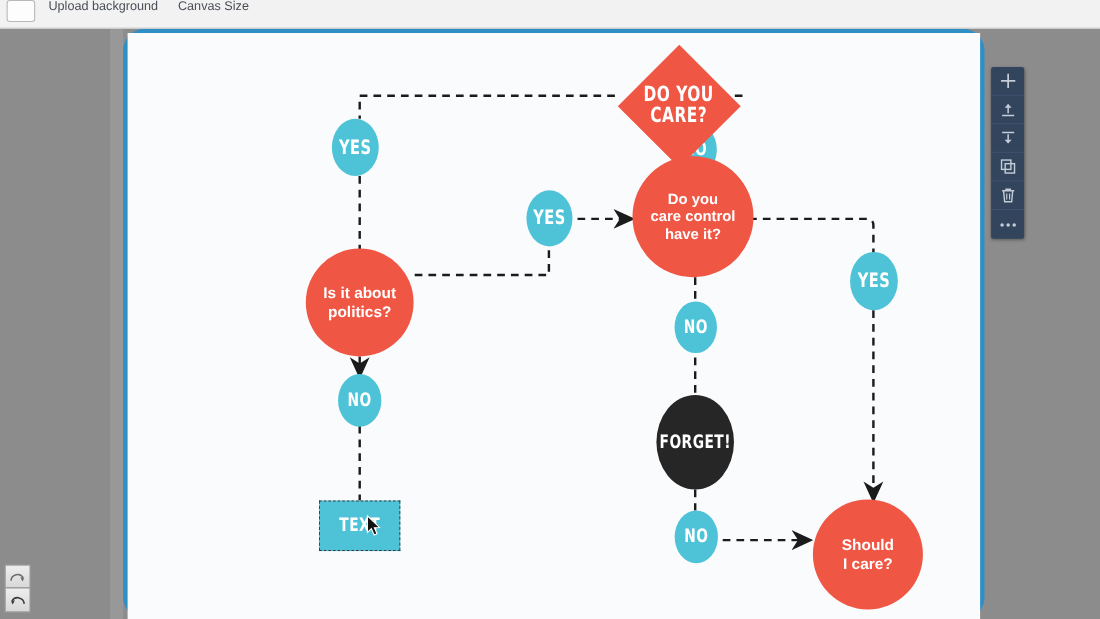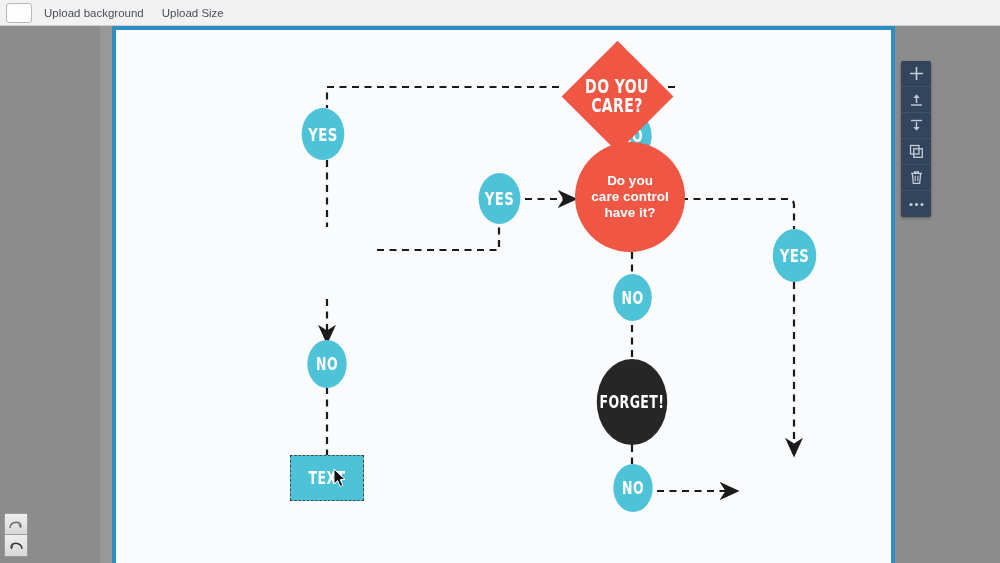--- a/index.html
+++ b/index.html
@@ -9,21 +9,21 @@
     font-family: "Liberation Sans", sans-serif;
     background: #8c8c8c;
   }
 
   
   #topbar {
     position: absolute; left: 0; top: 0;
     width: 1000px; height: 26px;
     background: #f2f2f2;
     border-bottom: 1px solid #cfcfcf;
-    display: flex; align-items: center;
+    display: flex; align-items: flex-start;
     padding-left: 6px;
     z-index: 40;
   }
   #swatch {
     width: 26px; height: 20px;
     background: #fdfdfd;
     border: 1px solid #b9b9b9;
     border-radius: 3px;
     margin-right: 12px;
   }
@@ -47,20 +47,21 @@
     background: #989898;
   }
 
   
   #canvas-wrap {
     position: absolute;
     left: 112px; top: 0;
     width: 783px; height: 537px;
     background: #2f8fc4;
     padding: 4px 4px 0 4px;
+    border-radius: 20px;
   }
   #canvas {
     position: relative;
     width: 775px; height: 537px;
     background: #fafbfd;
     overflow: hidden;
   }
 
   
   .node {
@@ -170,21 +171,21 @@
     cursor: pointer;
   }
   .hbtn + .hbtn { border-top: none; }
 </style>
 </head>
 <body>
 
 <div id="topbar">
   <div id="swatch"></div>
   <div class="tb-item">Upload background</div>
-  <div class="tb-item">Upload Size</div>
+  <div class="tb-item">Canvas Size</div>
 </div>
 
 <div id="workspace">
 
   <div id="ruler-left"></div>
 
   <div id="canvas-wrap">
     <div id="canvas">
 
       <svg id="links" viewBox="0 0 775 537">
@@ -234,20 +235,24 @@
       </div>
 
       <div class="node circle c-cyan cond-font" style="left:181px;top:78px;width:52px;height:52px;font-size:18px;">
         <span>YES</span>
       </div>
 
       <div class="node circle c-cyan cond-font" style="left:492px;top:82px;width:48px;height:48px;font-size:17px;">
         <span>NO</span>
       </div>
 
+      <div class="node circle c-red round-font" style="left:162px;top:196px;width:98px;height:98px;font-size:14px;flex-direction:column;">
+        <span>Is it about</span>
+        <span>politics?</span>
+      </div>
 
       <div class="node circle c-cyan cond-font" style="left:358px;top:143px;width:51px;height:51px;font-size:18px;">
         <span>YES</span>
       </div>
 
       <div class="node circle c-red round-font" style="left:459px;top:112px;width:110px;height:110px;font-size:13.5px;flex-direction:column;">
         <span>Do you</span>
         <span>care control</span>
         <span>have it?</span>
       </div>
@@ -265,20 +270,24 @@
       </div>
 
       <div class="node circle c-cyan cond-font" style="left:162px;top:310px;width:48px;height:48px;left:187px;">
         <span style="font-size:17px">NO</span>
       </div>
 
       <div class="node circle c-cyan cond-font" style="left:493px;top:434px;width:48px;height:48px;font-size:17px;">
         <span>NO</span>
       </div>
 
+      <div class="node circle c-red round-font" style="left:623px;top:424px;width:100px;height:100px;font-size:14px;flex-direction:column;">
+        <span>Should</span>
+        <span>I care?</span>
+      </div>
 
       <div id="textbox" class="cond-font">
         <span>TEXT</span>
       </div>
 
       <svg id="cursor" viewBox="0 0 14 20">
         <path d="M1,1 L1,16 L4.6,12.6 L7.2,18.4 L9.8,17.2 L7.3,11.7 L12,11.5 Z" fill="#111" stroke="#fff" stroke-width="1"></path>
       </svg>
 
     </div>

